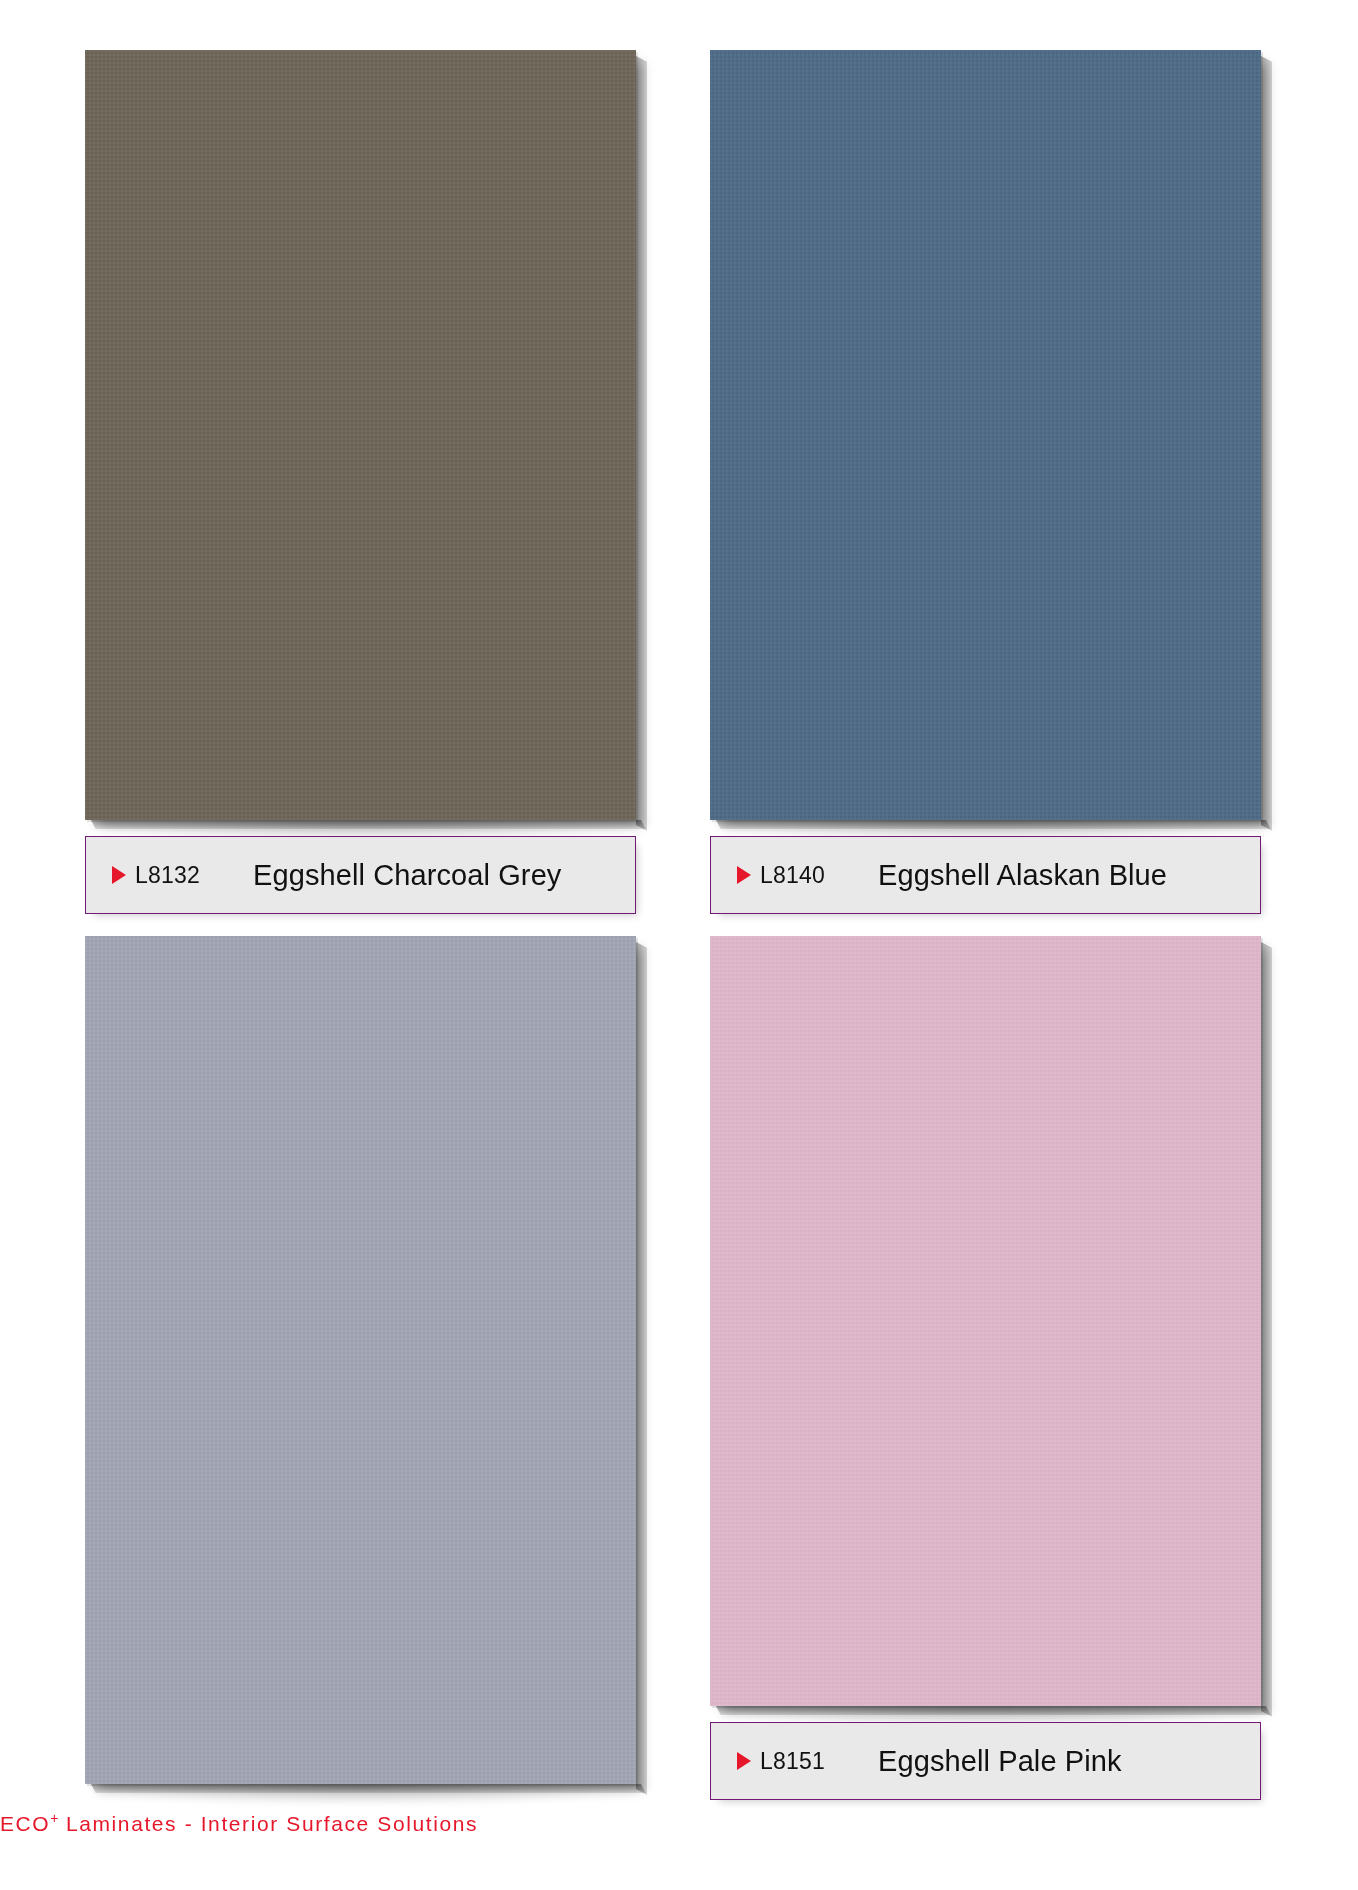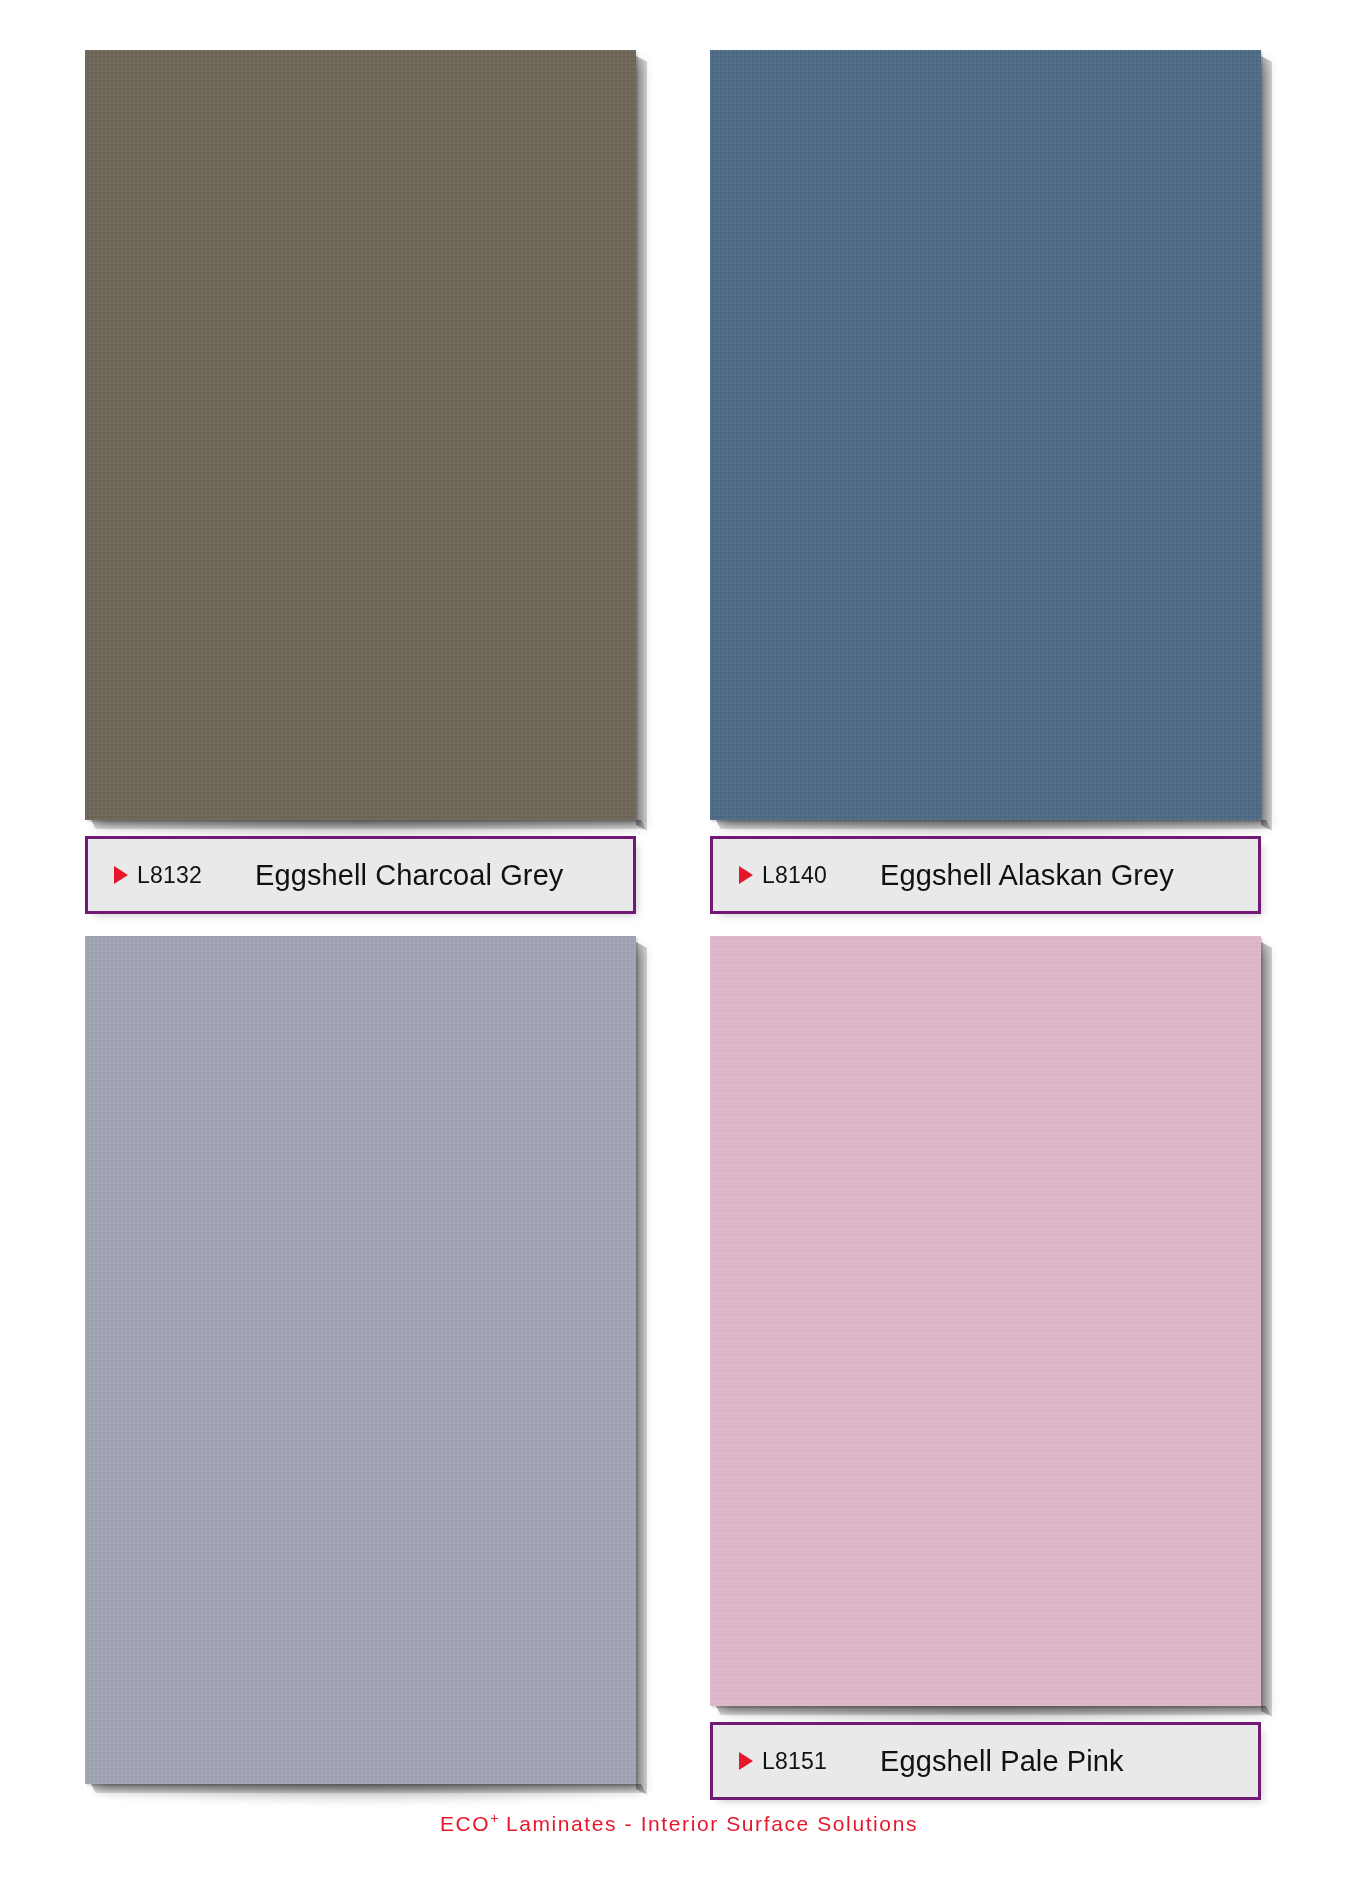--- a/index.html
+++ b/index.html
@@ -111,21 +111,21 @@
     background: radial-gradient(ellipse at 48% 0%, rgba(0,0,0,0.26) 0%, rgba(0,0,0,0.10) 45%, rgba(0,0,0,0) 78%);
     filter: blur(3px);
     pointer-events: none;
   }
 
   
   .label {
     position: relative;
     height: 78px;
     background: #e9e9e9;
-    border: 3px solid #701a75;
+    border: 1px solid #701a75;
     box-sizing: border-box;
     display: flex;
     align-items: center;
     padding-left: 26px;
     margin-right: 12px;
     box-shadow: 5px 5px 8px -4px rgba(0,0,0,0.22);
   }
 
   .marker {
     width: 0;
@@ -151,21 +151,20 @@
     letter-spacing: 0.1px;
     white-space: nowrap;
   }
 
   
   .footer {
     position: absolute;
     left: 0;
     right: 0;
     bottom: 54px;
-    text-align: center;
   }
 
   .footer-text {
     font-size: 21px;
     color: #e6172a;
     letter-spacing: 1.6px;
     font-weight: 400;
   }
 
   .sup {
@@ -200,21 +199,21 @@
       <div class="chip-wrap">
         <div class="chip-shadow"></div>
         <div class="chip" style="background-color: rgb(79, 107, 134);">
           <div class="chip-edge-right"></div>
           <div class="chip-edge-bottom"></div>
         </div>
       </div>
       <div class="label">
         <span class="marker" style="border-left-color: rgb(230, 23, 42);"></span>
         <span class="code">L8140</span>
-        <span class="cname">Eggshell Alaskan Grey</span>
+        <span class="cname">Eggshell Alaskan Blue</span>
       </div>
     </div>
 
     <div class="cell">
       <div class="chip-wrap">
         <div class="chip-shadow"></div>
         <div class="chip" style="background-color: rgb(160, 163, 178);">
           <div class="chip-edge-right"></div>
           <div class="chip-edge-bottom"></div>
         </div>

